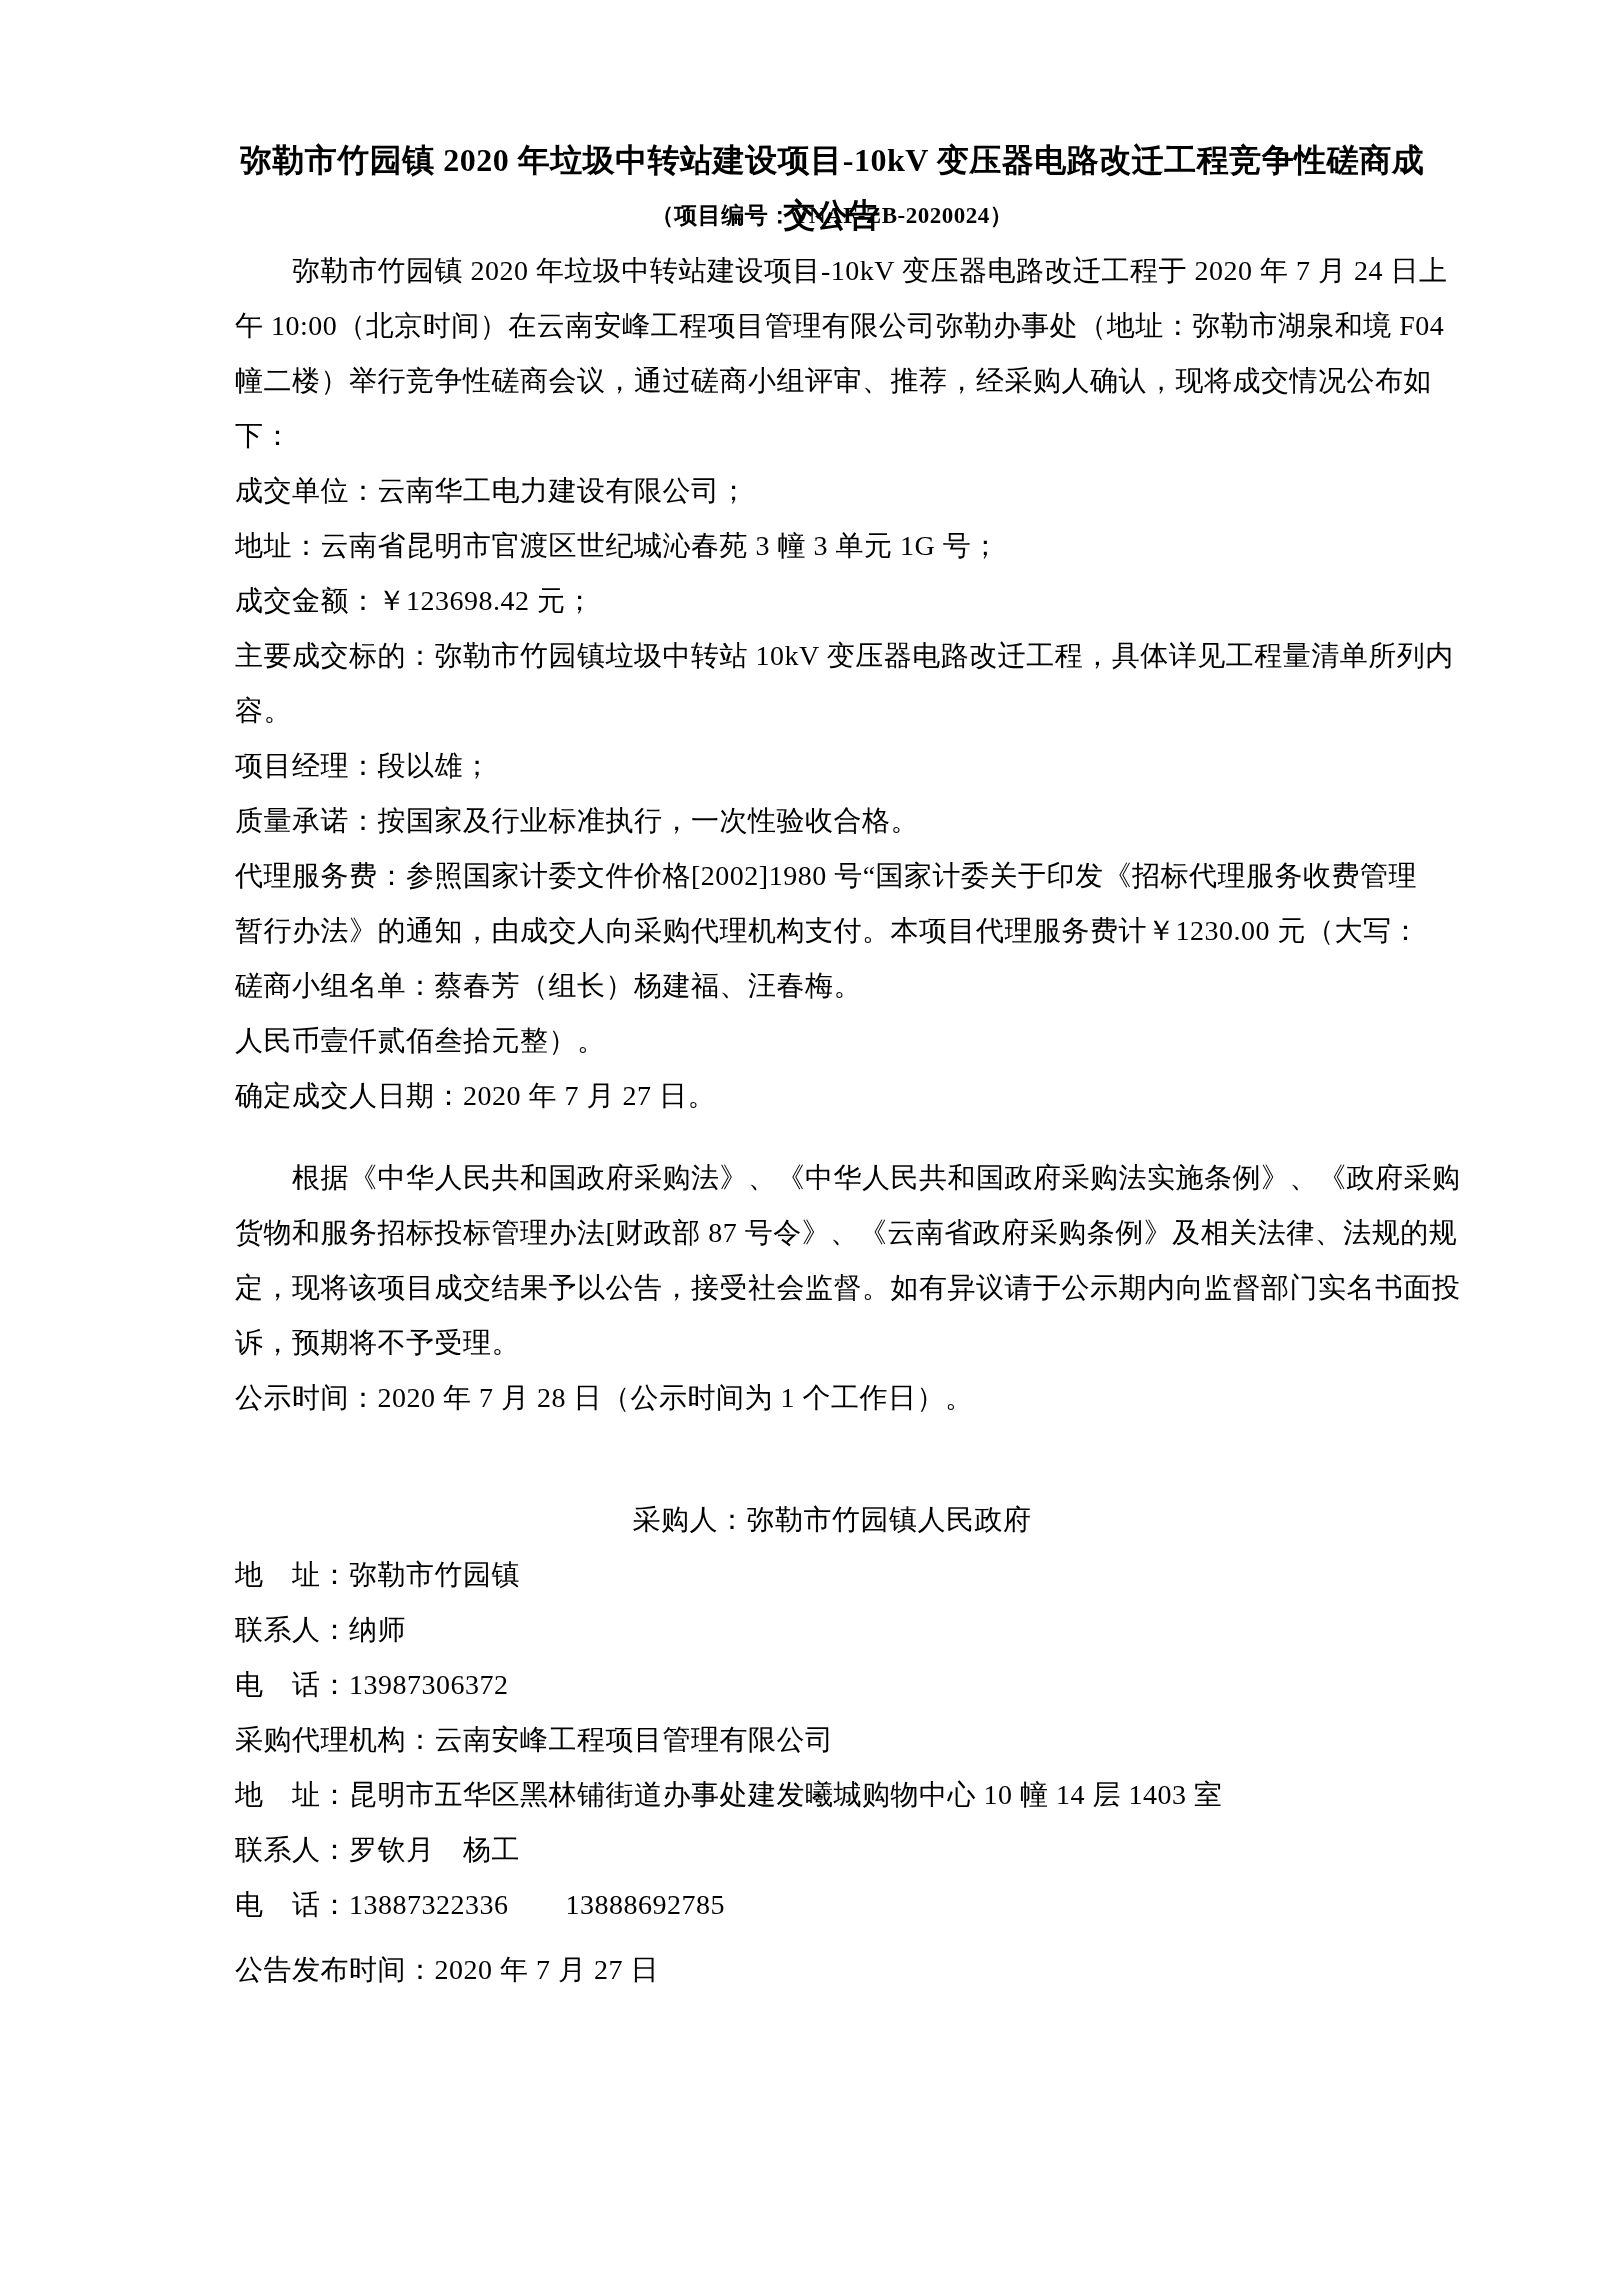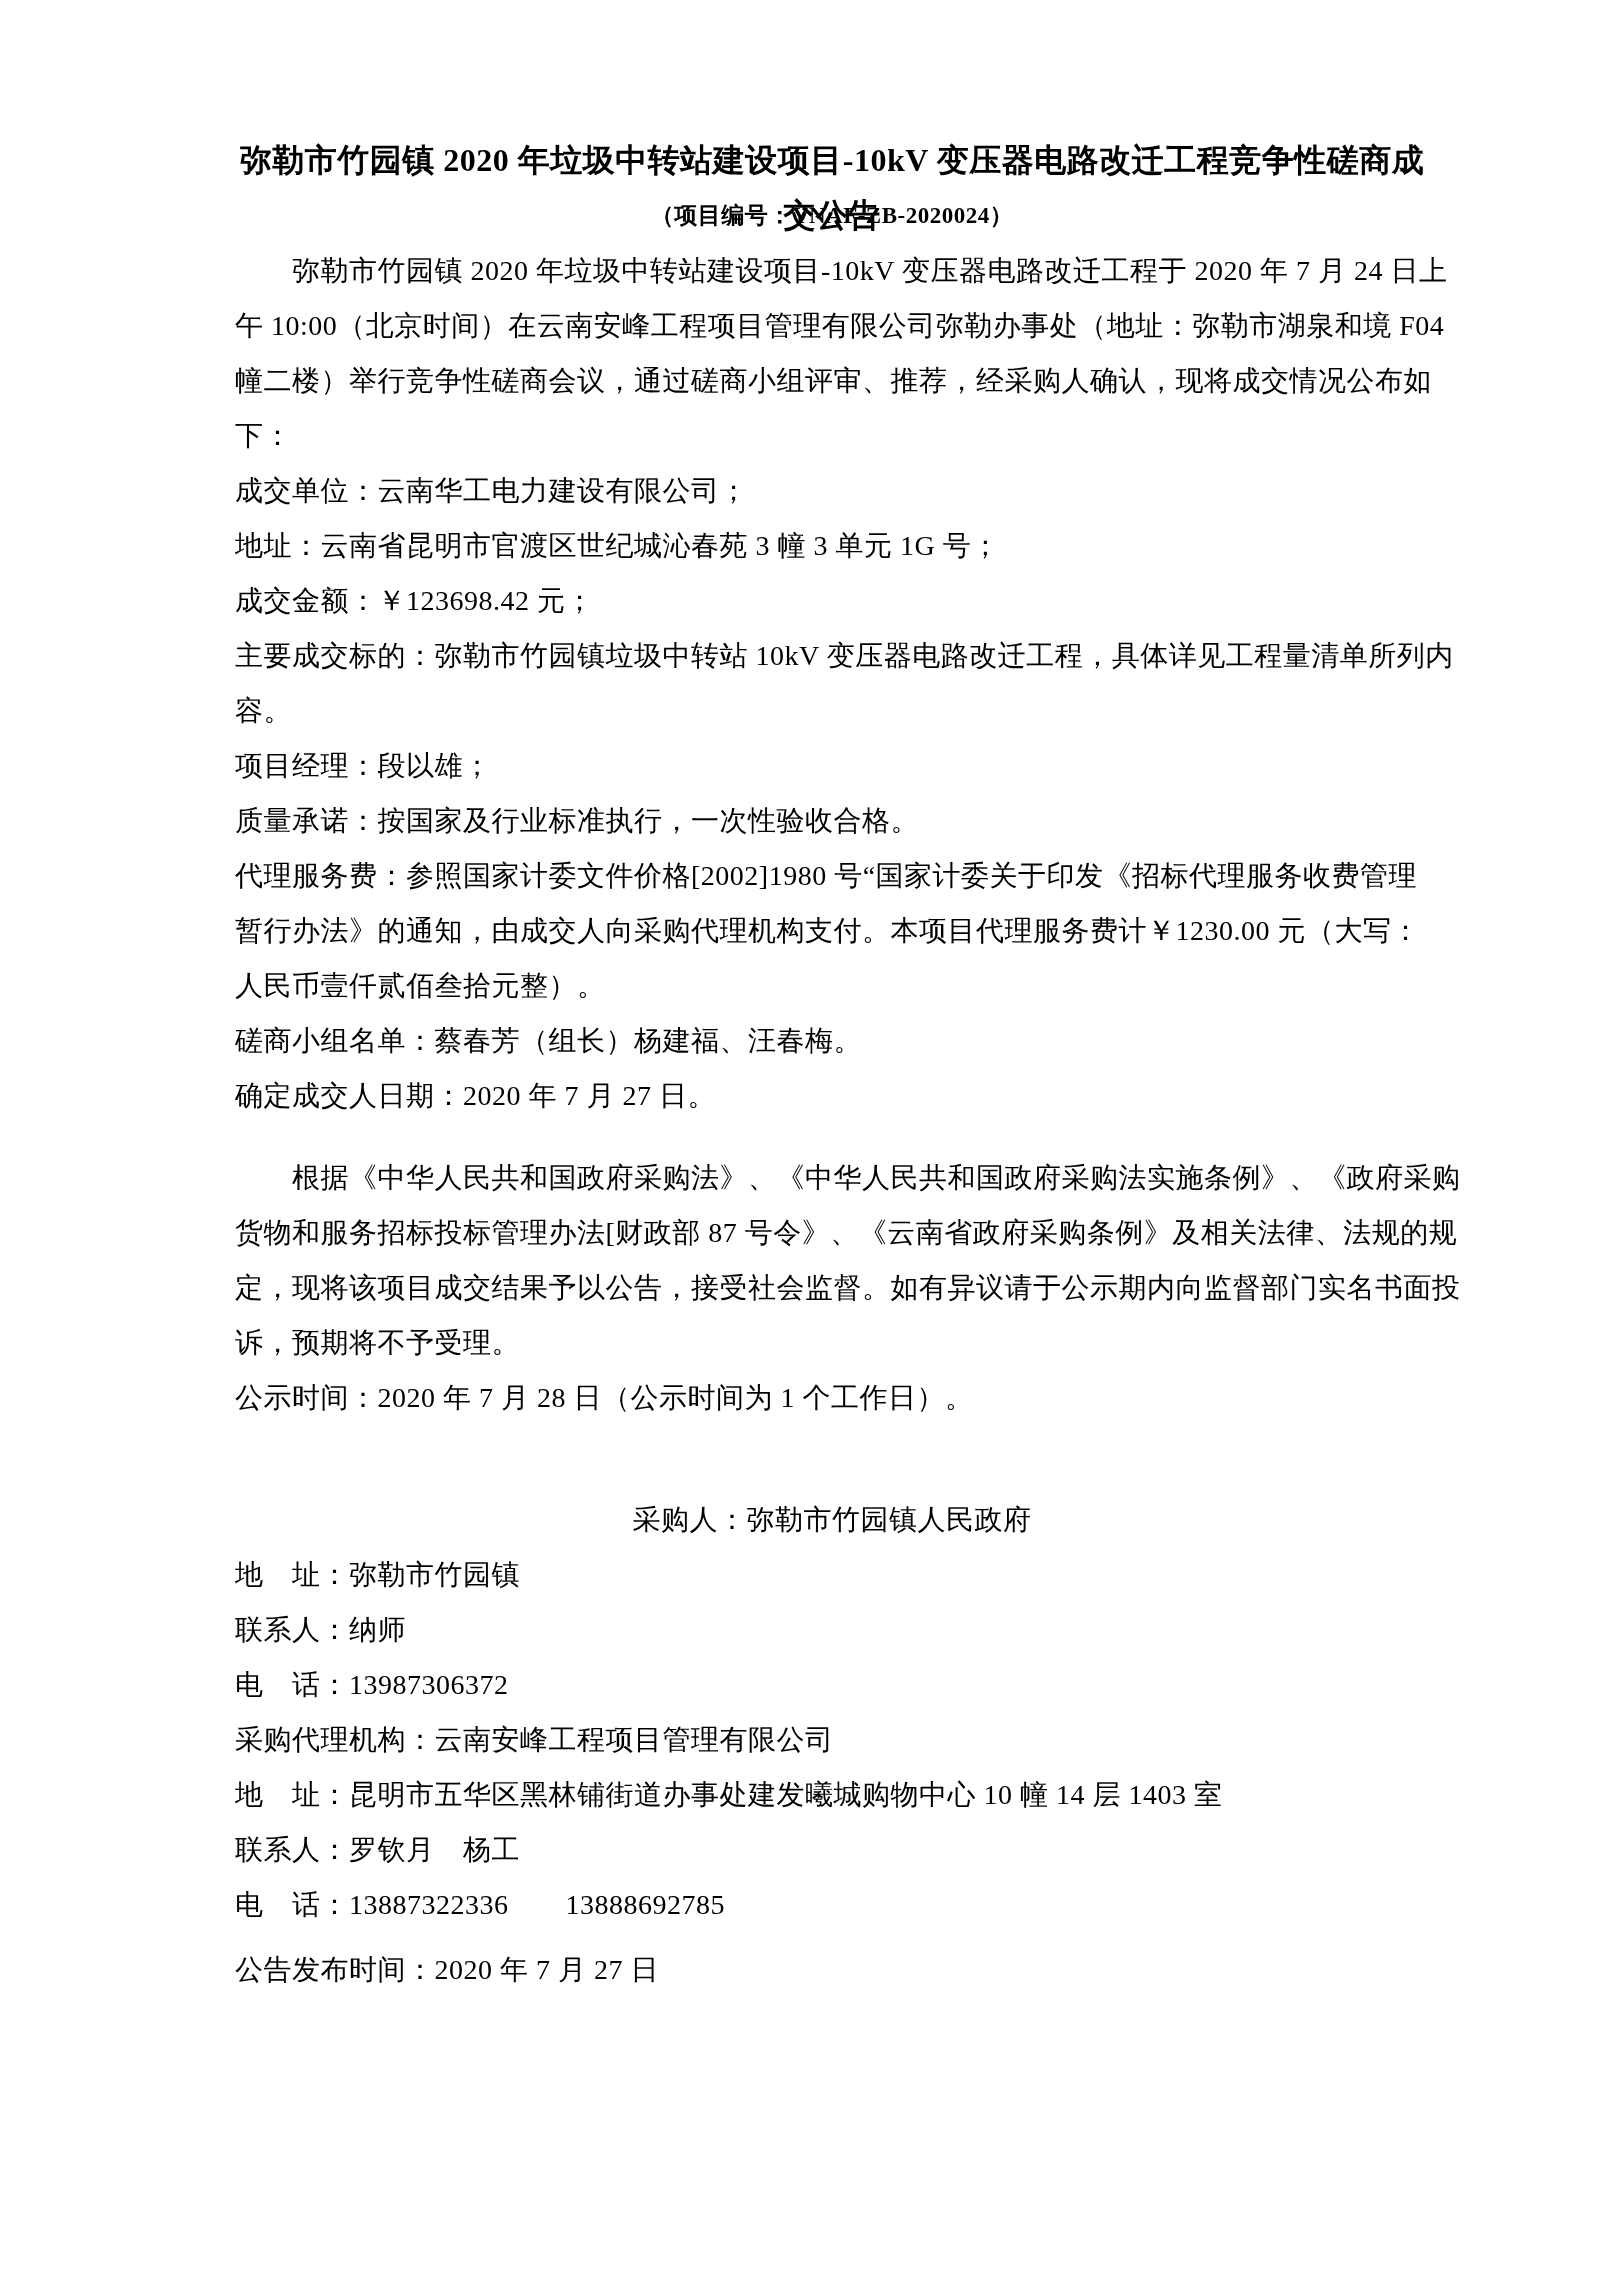--- a/index.html
+++ b/index.html
@@ -64,22 +64,22 @@
 
     <div class="ln">成交单位：云南华工电力建设有限公司；</div>
     <div class="ln">地址：云南省昆明市官渡区世纪城沁春苑 3 幢 3 单元 1G 号；</div>
     <div class="ln">成交金额：￥123698.42 元；</div>
     <div class="ln">主要成交标的：弥勒市竹园镇垃圾中转站 10kV 变压器电路改迁工程，具体详见工程量清单所列内</div>
     <div class="ln">容。</div>
     <div class="ln">项目经理：段以雄；</div>
     <div class="ln">质量承诺：按国家及行业标准执行，一次性验收合格。</div>
     <div class="ln">代理服务费：参照国家计委文件价格[2002]1980 号“国家计委关于印发《招标代理服务收费管理</div>
     <div class="ln">暂行办法》的通知，由成交人向采购代理机构支付。本项目代理服务费计￥1230.00 元（大写：</div>
+    <div class="ln">磋商小组名单：蔡春芳（组长）杨建福、汪春梅。</div>
     <div class="ln">人民币壹仟贰佰叁拾元整）。</div>
-    <div class="ln">磋商小组名单：蔡春芳（组长）杨建福、汪春梅。</div>
     <div class="ln">确定成交人日期：2020 年 7 月 27 日。</div>
 
     <div class="ln indent gap-sm">根据《中华人民共和国政府采购法》、《中华人民共和国政府采购法实施条例》、《政府采购</div>
     <div class="ln">货物和服务招标投标管理办法[财政部 87 号令》、《云南省政府采购条例》及相关法律、法规的规</div>
     <div class="ln">定，现将该项目成交结果予以公告，接受社会监督。如有异议请于公示期内向监督部门实名书面投</div>
     <div class="ln">诉，预期将不予受理。</div>
     <div class="ln">公示时间：2020 年 7 月 28 日（公示时间为 1 个工作日）。</div>
 
     <div class="ln gap-lg">采购人：弥勒市竹园镇人民政府</div>
     <div class="ln">地　址：弥勒市竹园镇</div>

